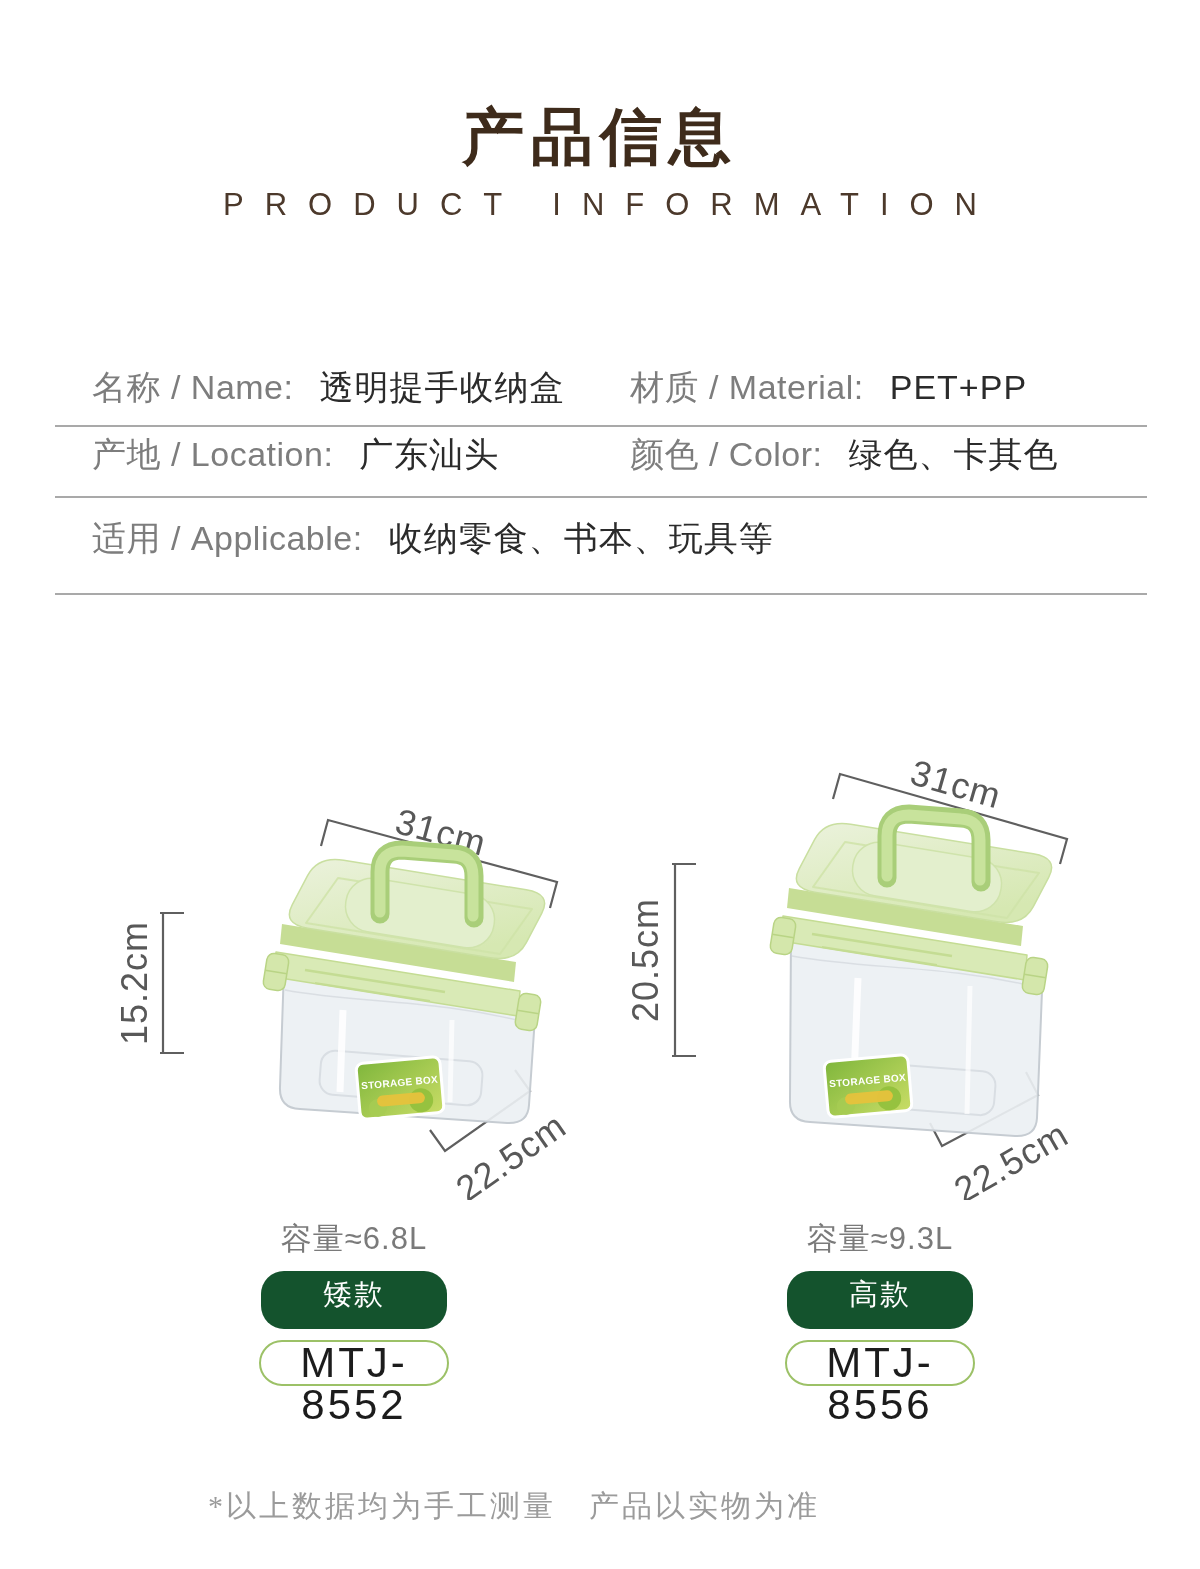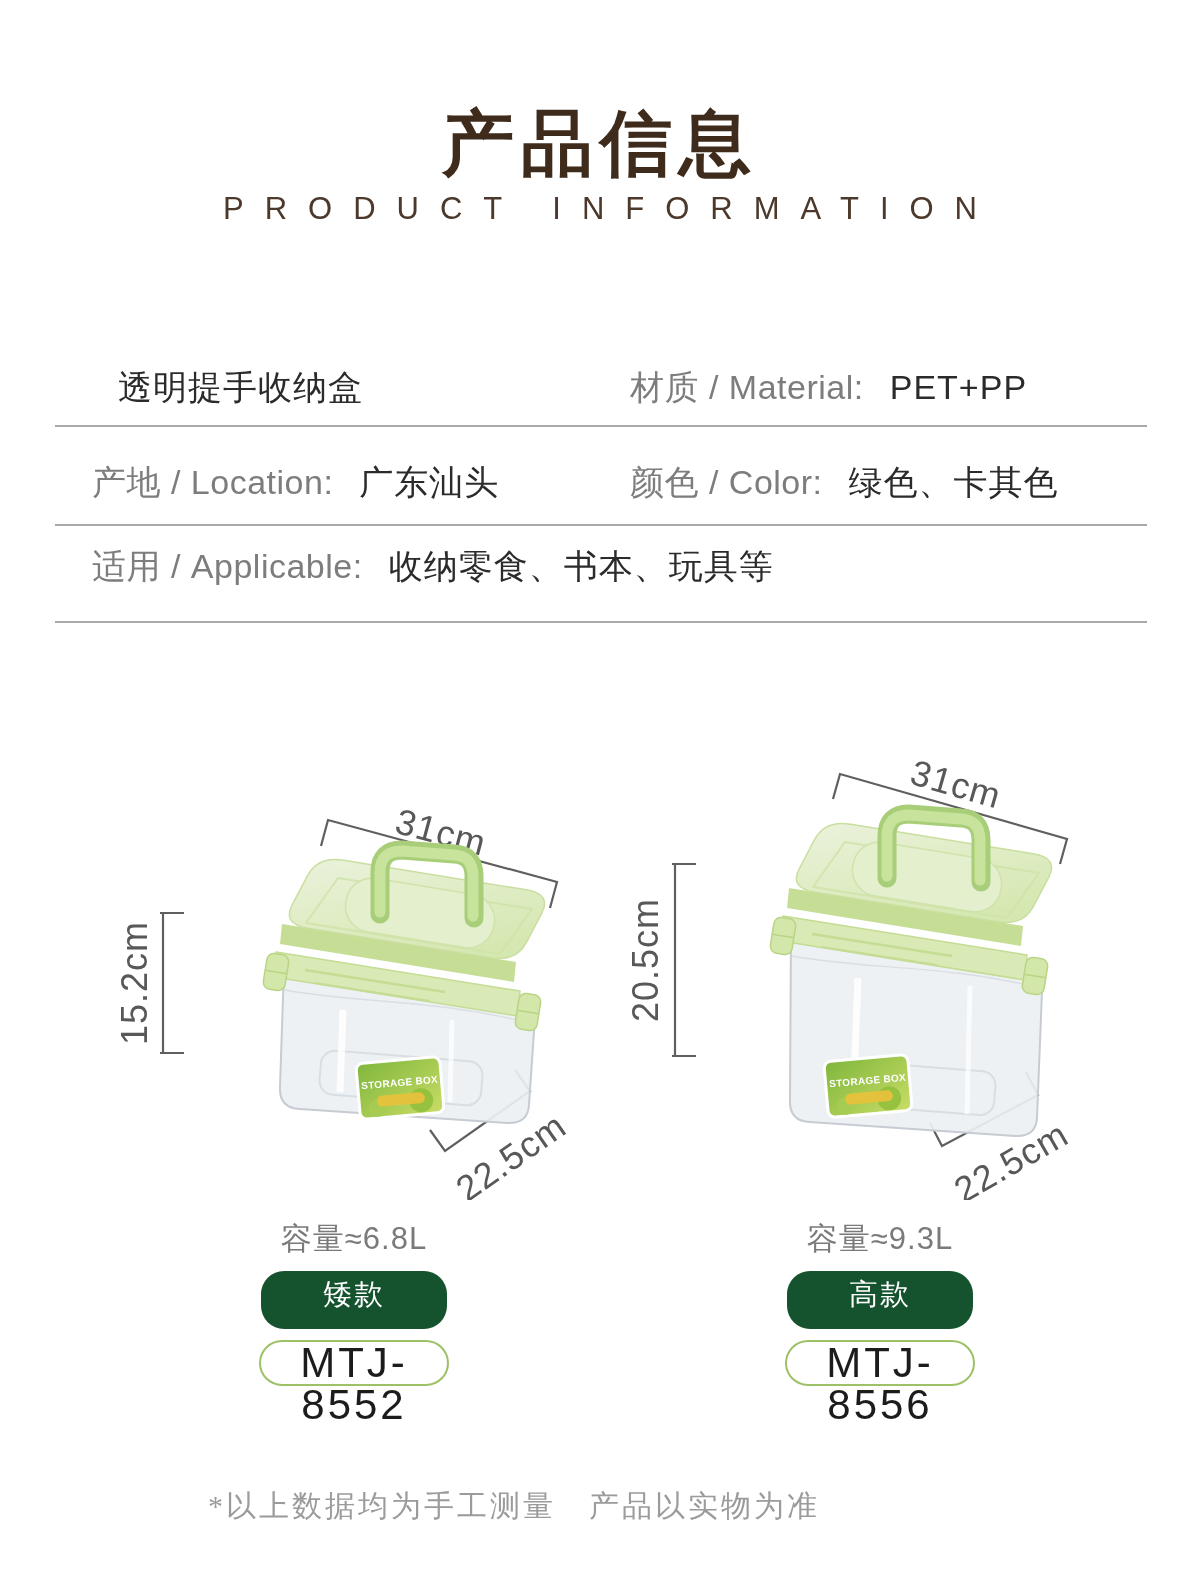--- a/index.html
+++ b/index.html
@@ -8,43 +8,43 @@
     width:1200px;height:1569px;
     margin:0 auto;
     background:#ffffff;
     overflow:hidden;
     font-family:"Liberation Sans","DejaVu Sans",sans-serif;
   }
   
   .header{position:absolute;top:0;left:0;width:1200px;text-align:center;}
   .title{
     margin:98px 0 0 0;
-    font-size:72px;line-height:1.25;
+    font-size:62px;line-height:1.25;
     font-weight:bold;
     letter-spacing:7px;
     color:#3e2b1b;
   }
   .subtitle{
-    margin-top:3px;
+    margin-top:11px;
     font-size:31px;
     letter-spacing:21px;
     text-indent:21px;
     color:#4c392b;
   }
   
   .info-table{position:absolute;left:55px;right:53px;top:350px;}
   .info-row{
     display:flex;
     align-items:flex-end;
     box-sizing:border-box;
     border-bottom:2px solid #a9a9a9;
     padding:0 0 16px 37px;
   }
   .info-row.r1{height:77px;padding-bottom:14px;}
-  .info-row.r2{height:99px;padding-bottom:18px;}
+  .info-row.r2{height:71px;padding-bottom:18px;}
   .info-row.r3{height:97px;padding-bottom:31px;}
   .cell{display:flex;align-items:baseline;white-space:nowrap;}
   .cell.c1{width:538px;}
   .lbl{font-size:34px;color:#7d7d7d;letter-spacing:0.5px;}
   .val{font-size:34px;color:#2b2b2b;letter-spacing:1px;margin-left:26px;}
   
   .figure{position:absolute;}
   .fig-left{left:100px;top:758px;width:500px;height:442px;}
   .fig-right{left:620px;top:738px;width:500px;height:462px;}
   .dimline{fill:none;stroke:#5f5f5f;stroke-width:2.2;stroke-linejoin:miter;}
@@ -92,20 +92,21 @@
 <div class="page">
 
   <div class="header">
     <h1 class="title">产品信息</h1>
     <div class="subtitle">PRODUCT INFORMATION</div>
   </div>
 
   <div class="info-table">
     <div class="info-row r1">
       <div class="cell c1">
+        <span class="lbl">名称 / Name:</span>
         <span class="val">透明提手收纳盒</span>
       </div>
       <div class="cell">
         <span class="lbl">材质 / Material:</span>
         <span class="val">PET+PP</span>
       </div>
     </div>
     <div class="info-row r2">
       <div class="cell c1">
         <span class="lbl">产地 / Location:</span>

